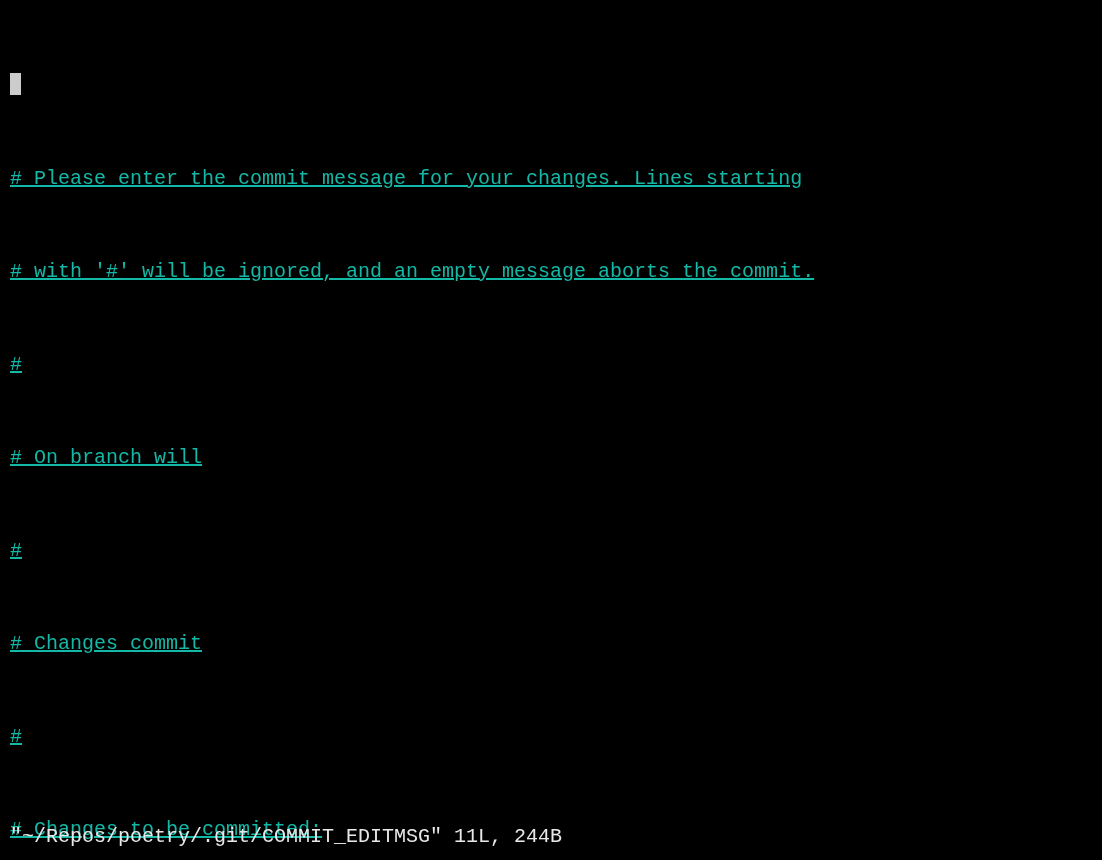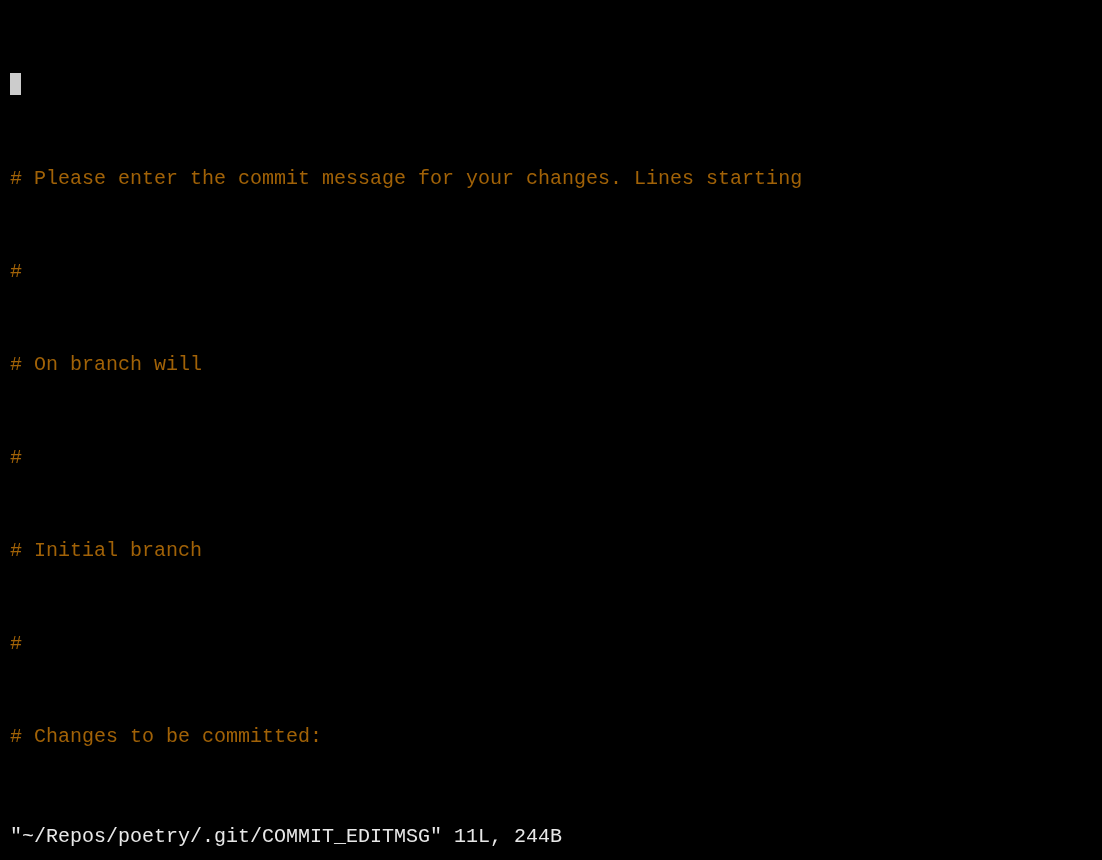--- a/index.html
+++ b/index.html
@@ -24,41 +24,43 @@
     }
     .cursor {
       display: inline-block;
       width: 11px;
       height: 22px;
       background-color: #cccccc;
       vertical-align: text-bottom;
       margin-bottom: 2px;
     }
     .buffer-line {
-      color: #a16207;
+      color: #14b8a6;
       white-space: pre;
+      text-decoration: underline;
     }
     .status-line {
       position: absolute;
       bottom: 8px;
       left: 10px;
       color: #e8e8e8;
       white-space: pre;
     }
   </style>
 </head>
 <body>
 
 <div class="editor-area">
   <div class="buffer-line"><span class="cursor"></span></div>
   <div class="buffer-line"># Please enter the commit message for your changes. Lines starting</div>
+  <div class="buffer-line"># with '#' will be ignored, and an empty message aborts the commit.</div>
   <div class="buffer-line">#</div>
   <div class="buffer-line"># On branch will</div>
   <div class="buffer-line">#</div>
-  <div class="buffer-line"># Initial branch</div>
+  <div class="buffer-line"># Changes commit</div>
   <div class="buffer-line">#</div>
   <div class="buffer-line"># Changes to be committed:</div>
   
   
   
   
   
   
   
   

